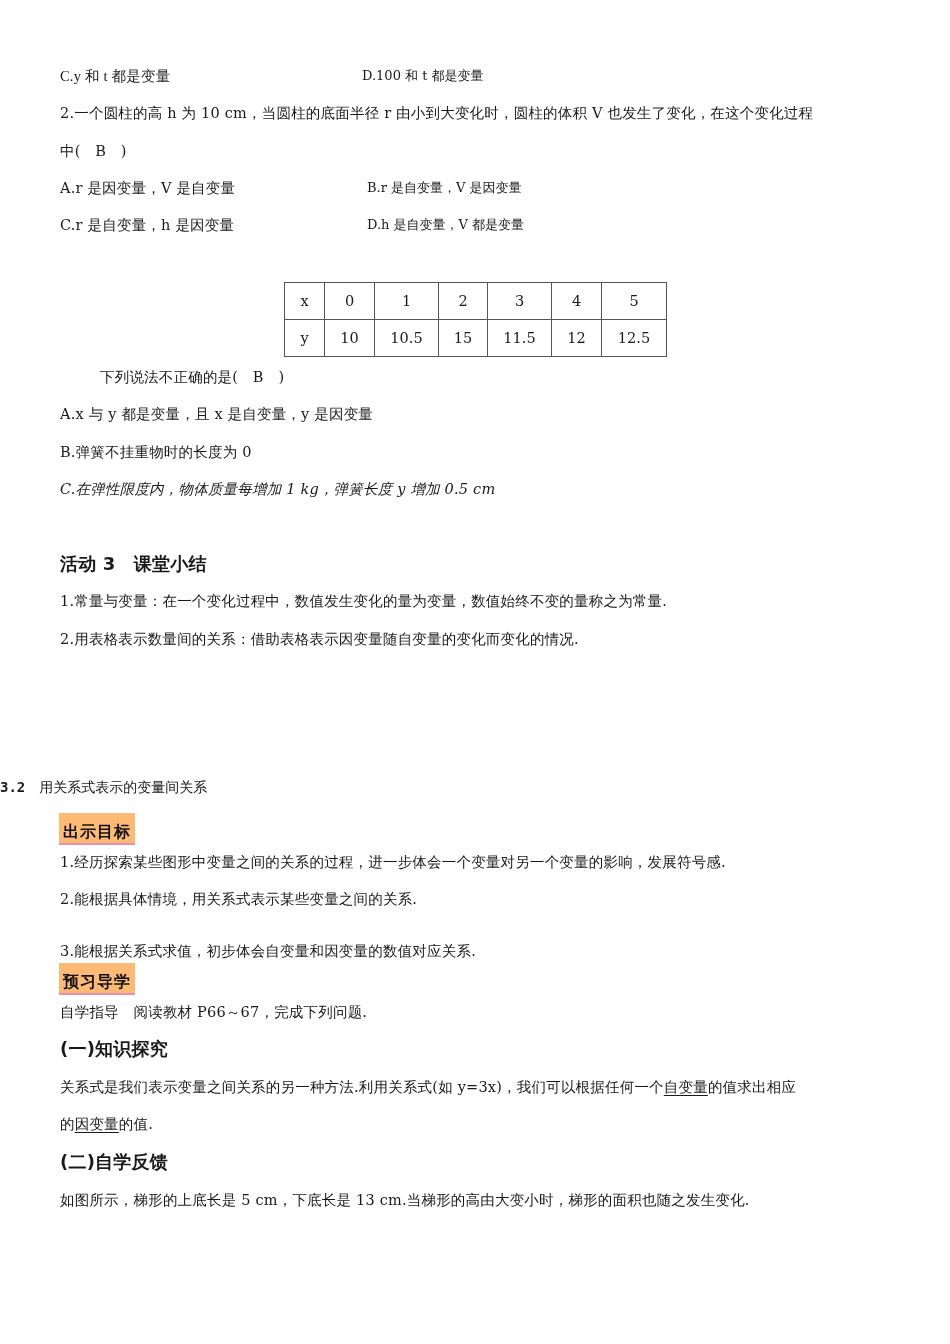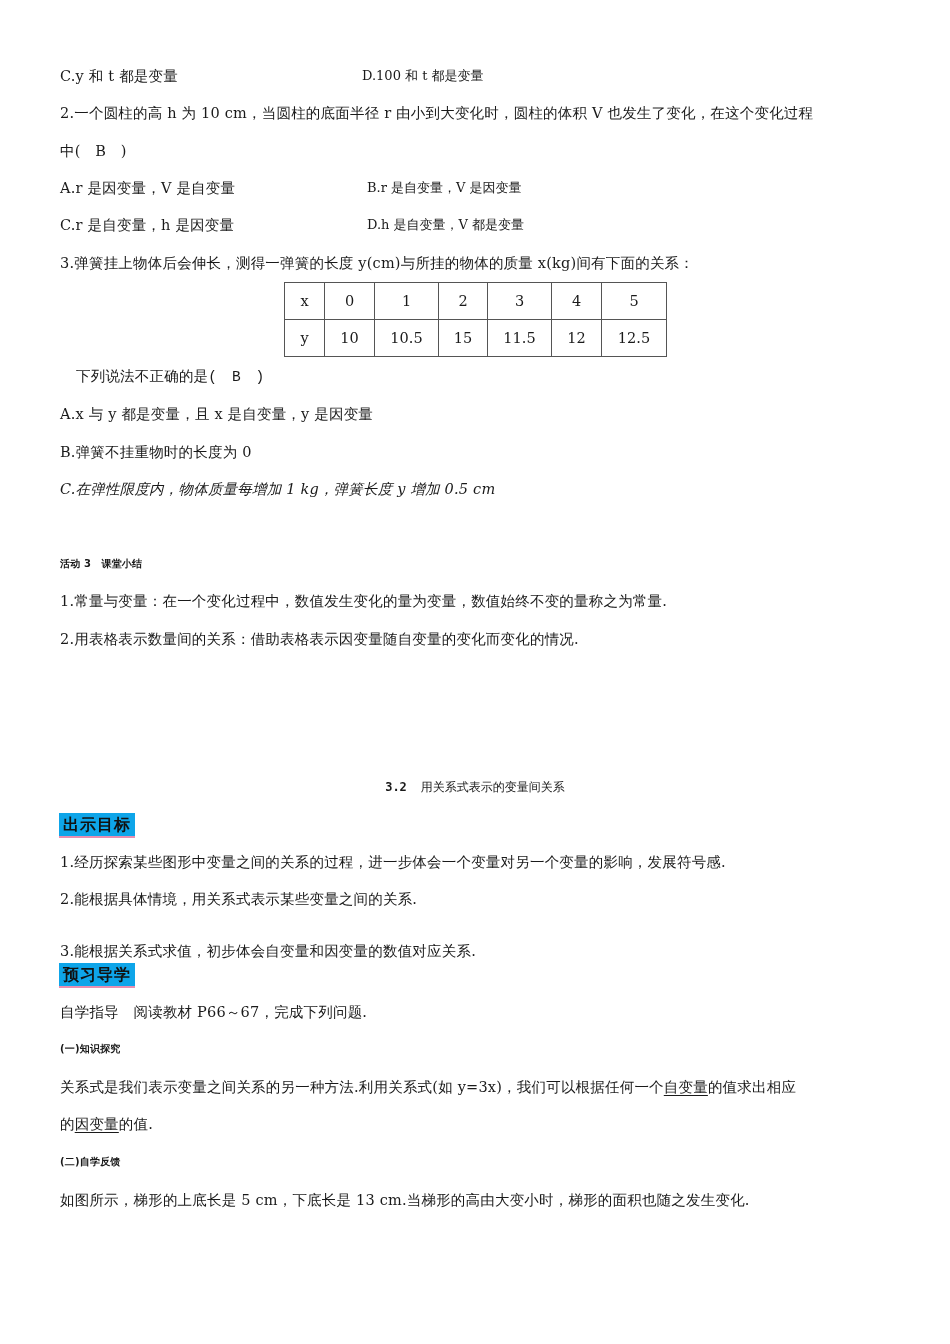--- a/index.html
+++ b/index.html
@@ -31,42 +31,41 @@
     }
     .col2 {
       position: absolute;
       font-size: 13px;
       line-height: 20px;
       white-space: nowrap;
     }
     .bold-heading {
       font-family: "DejaVu Sans", "Liberation Sans", sans-serif;
       font-weight: bold;
-      font-size: 10px;
+      font-size: 18px;
     }
     .tag {
       position: absolute;
       left: 59px;
-      background: #0ea5e9;
+      background: #fdba74;
       border-bottom: 2px solid #e88fb0;
-      padding: 1px 4px 0 4px;
+      padding: 8px 4px 0 4px;
       font-family: "DejaVu Serif", "Liberation Serif", serif;
       font-weight: bold;
       font-size: 16px;
       line-height: 22px;
       color: #111;
       letter-spacing: 1px;
     }
     .section-title {
       position: absolute;
       top: 777px;
       left: 0;
       width: 950px;
-      text-align: center;
-      font-size: 12px;
+      font-size: 14px;
       line-height: 20px;
     }
     .section-title .num {
       font-family: "DejaVu Sans Mono", "Liberation Mono", monospace;
       font-weight: bold;
       margin-right: 14px;
     }
     .u {
       text-decoration: underline;
       text-underline-offset: 3px;
@@ -83,31 +82,30 @@
       height: 36px;
       text-align: center;
       padding: 0;
     }
   </style>
 </head>
 <body>
 
 <div class="page">
 
-  <div class="line" style="top:66px;">C.y 和 t 都是变量</div>
+  <div class="line" style="top:66px;font-family:Liberation Serif, serif;">C.y 和 t 都是变量</div>
   <div class="col2" style="top:66px; left:362px;">D.100 和 t 都是变量</div>
 
   <div class="line" style="top:103px;">2.一个圆柱的高 h 为 10 cm，当圆柱的底面半径 r 由小到大变化时，圆柱的体积 V 也发生了变化，在这个变化过程</div>
   <div class="line" style="top:141px;">中(　B　)</div>
   <div class="line" style="top:178px;">A.r 是因变量，V 是自变量</div>
   <div class="col2" style="top:178px; left:367px;">B.r 是自变量，V 是因变量</div>
   <div class="line" style="top:215px;">C.r 是自变量，h 是因变量</div>
   <div class="col2" style="top:215px; left:367px;">D.h 是自变量，V 都是变量</div>
 
-  <div class="line" style="top:253px;">3.弹簧挂上物体后会伸长，测得一弹簧的长度 y(cm)与所挂的物体的质量 x(kg)间有下面的关系：</div>
 
   <table class="data-table">
     <tbody>
         <tr>
       <td style="width:39px;">x</td>
       <td style="width:49px;">0</td>
       <td style="width:63px;">1</td>
       <td style="width:48px;">2</td>
       <td style="width:63px;">3</td>
       <td style="width:49px;">4</td>
@@ -118,21 +116,21 @@
       <td>10</td>
       <td>10.5</td>
       <td>15</td>
       <td>11.5</td>
       <td>12</td>
       <td>12.5</td>
     </tr>
   </tbody>
     </table>
 
-  <div class="line" style="top:367px; left:76px;font-family:Liberation Mono, monospace;">下列说法不正确的是(　B　)</div>
+  <div class="line" style="top:367px; left:100px;">下列说法不正确的是(　B　)</div>
   <div class="line" style="top:404px;">A.x 与 y 都是变量，且 x 是自变量，y 是因变量</div>
   <div class="line" style="top:442px;">B.弹簧不挂重物时的长度为 0</div>
   <div class="line" style="top:479px;font-style:italic;">C.在弹性限度内，物体质量每增加 1 kg，弹簧长度 y 增加 0.5 cm</div>
 
   <div class="line bold-heading" style="top:554px;">活动 3　课堂小结</div>
   <div class="line" style="top:591px;">1.常量与变量：在一个变化过程中，数值发生变化的量为变量，数值始终不变的量称之为常量.</div>
   <div class="line" style="top:629px;">2.用表格表示数量间的关系：借助表格表示因变量随自变量的变化而变化的情况.</div>
 
   <div class="section-title">
     <span class="num">3.2</span><span>用关系式表示的变量间关系</span>

